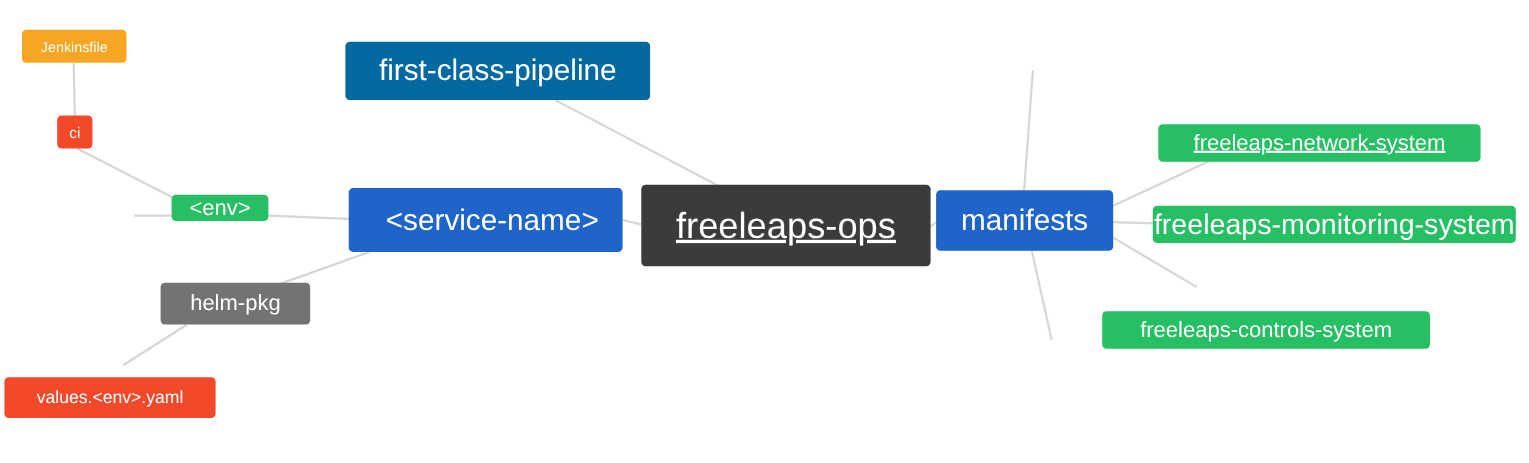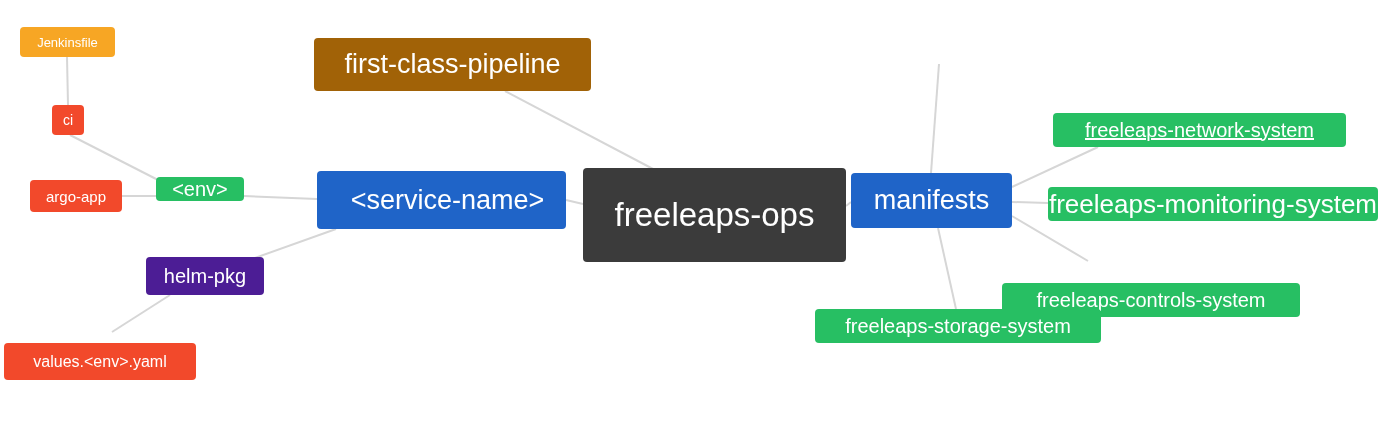--- a/index.html
+++ b/index.html
@@ -57,62 +57,56 @@
   </svg>
 
   <div class="node orange" style="left: 20px; top: 27px; width: 95px; height: 30px; font-size: 13px; background-color: rgb(247, 166, 36); text-align: right;">
     <span>Jenkinsfile</span>
   </div>
 
   <div class="node red" style="left: 52px; top: 105px; width: 32px; height: 30px; font-size: 14px; background-color: rgb(242, 73, 43);">
     <span>ci</span>
   </div>
 
-  <div class="node red" style="left: 30px; top: 180px; width: 92px; height: 32px; font-size: 15px; background-color: rgb(242, 73, 43);">
-    <span>argo-app</span>
-  </div>
 
   <div class="node green" style="left: 156px; top: 177px; width: 88px; height: 24px; font-size: 20px; background-color: rgb(39, 191, 99);">
     <span>&lt;env&gt;</span>
   </div>
 
-  <div class="node green" style="left: 146px; top: 257px; width: 118px; height: 38px; font-size: 20px; background-color: #4c1d95;">
+  <div class="node green" style="left: 146px; top: 257px; width: 136px; height: 38px; font-size: 20px; background-color: #737373;">
     <span>helm-pkg</span>
   </div>
 
   <div class="node red" style="left: 4px; top: 332px; width: 192px; height: 37px; font-size: 16px; background-color: rgb(242, 73, 43); margin-top: 11px;">
     <span>values.&lt;env&gt;.yaml</span>
   </div>
 
   <div class="node blue" style="left: 317px; top: 171px; width: 249px; height: 58px; font-size: 27px; background-color: rgb(31, 100, 200); padding-left: 12px;">
     <span>&lt;service-name&gt;</span>
   </div>
 
-  <div class="node blue" style="left: 314px; top: 38px; width: 277px; height: 53px; font-size: 27px; background-color: #a16207;">
+  <div class="node blue" style="left: 314px; top: 38px; width: 277px; height: 53px; font-size: 27px; background-color: #0369a1;">
     <span>first-class-pipeline</span>
   </div>
 
-  <div class="node dark" style="left: 583px; top: 168px; width: 263px; height: 94px; font-size: 33px; background-color: rgb(59, 59, 59);">
+  <div class="node dark" style="left: 583px; top: 168px; width: 263px; height: 74px; font-size: 33px; background-color: rgb(59, 59, 59); text-decoration: underline;">
     <span>freeleaps-ops</span>
   </div>
 
   <div class="node blue" style="left: 851px; top: 173px; width: 161px; height: 55px; font-size: 27px; background-color: rgb(31, 100, 200);">
     <span>manifests</span>
   </div>
 
 
   <div class="node green" style="left: 1053px; top: 113px; width: 293px; height: 34px; font-size: 20px; background-color: rgb(39, 191, 99); text-decoration: underline;">
     <span>freeleaps-network-system</span>
   </div>
 
   <div class="node green" style="left: 1048px; top: 187px; width: 330px; height: 34px; font-size: 26px; background-color: rgb(39, 191, 99);">
     <span>freeleaps-monitoring-system</span>
   </div>
 
   <div class="node green" style="left: 1002px; top: 259px; width: 298px; height: 34px; font-size: 20px; background-color: rgb(39, 191, 99); margin-top: 24px;">
     <span>freeleaps-controls-system</span>
   </div>
 
-  <div class="node green" style="left: 815px; top: 309px; width: 286px; height: 34px; font-size: 20px; background-color: rgb(39, 191, 99);">
-    <span>freeleaps-storage-system</span>
-  </div>
 
 </div>
 
 </body></html>

